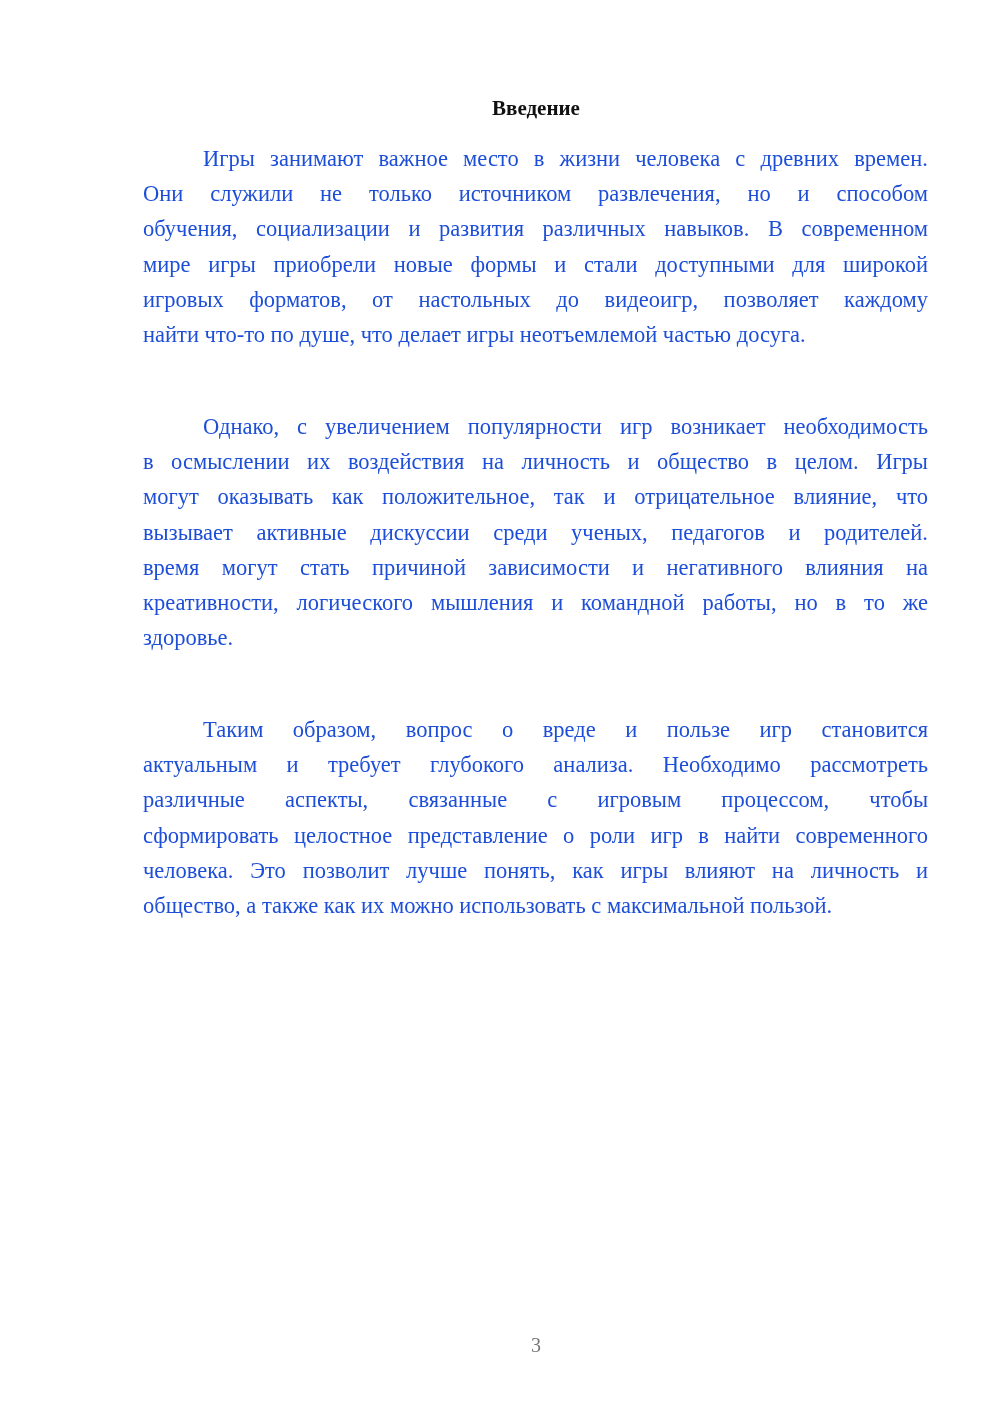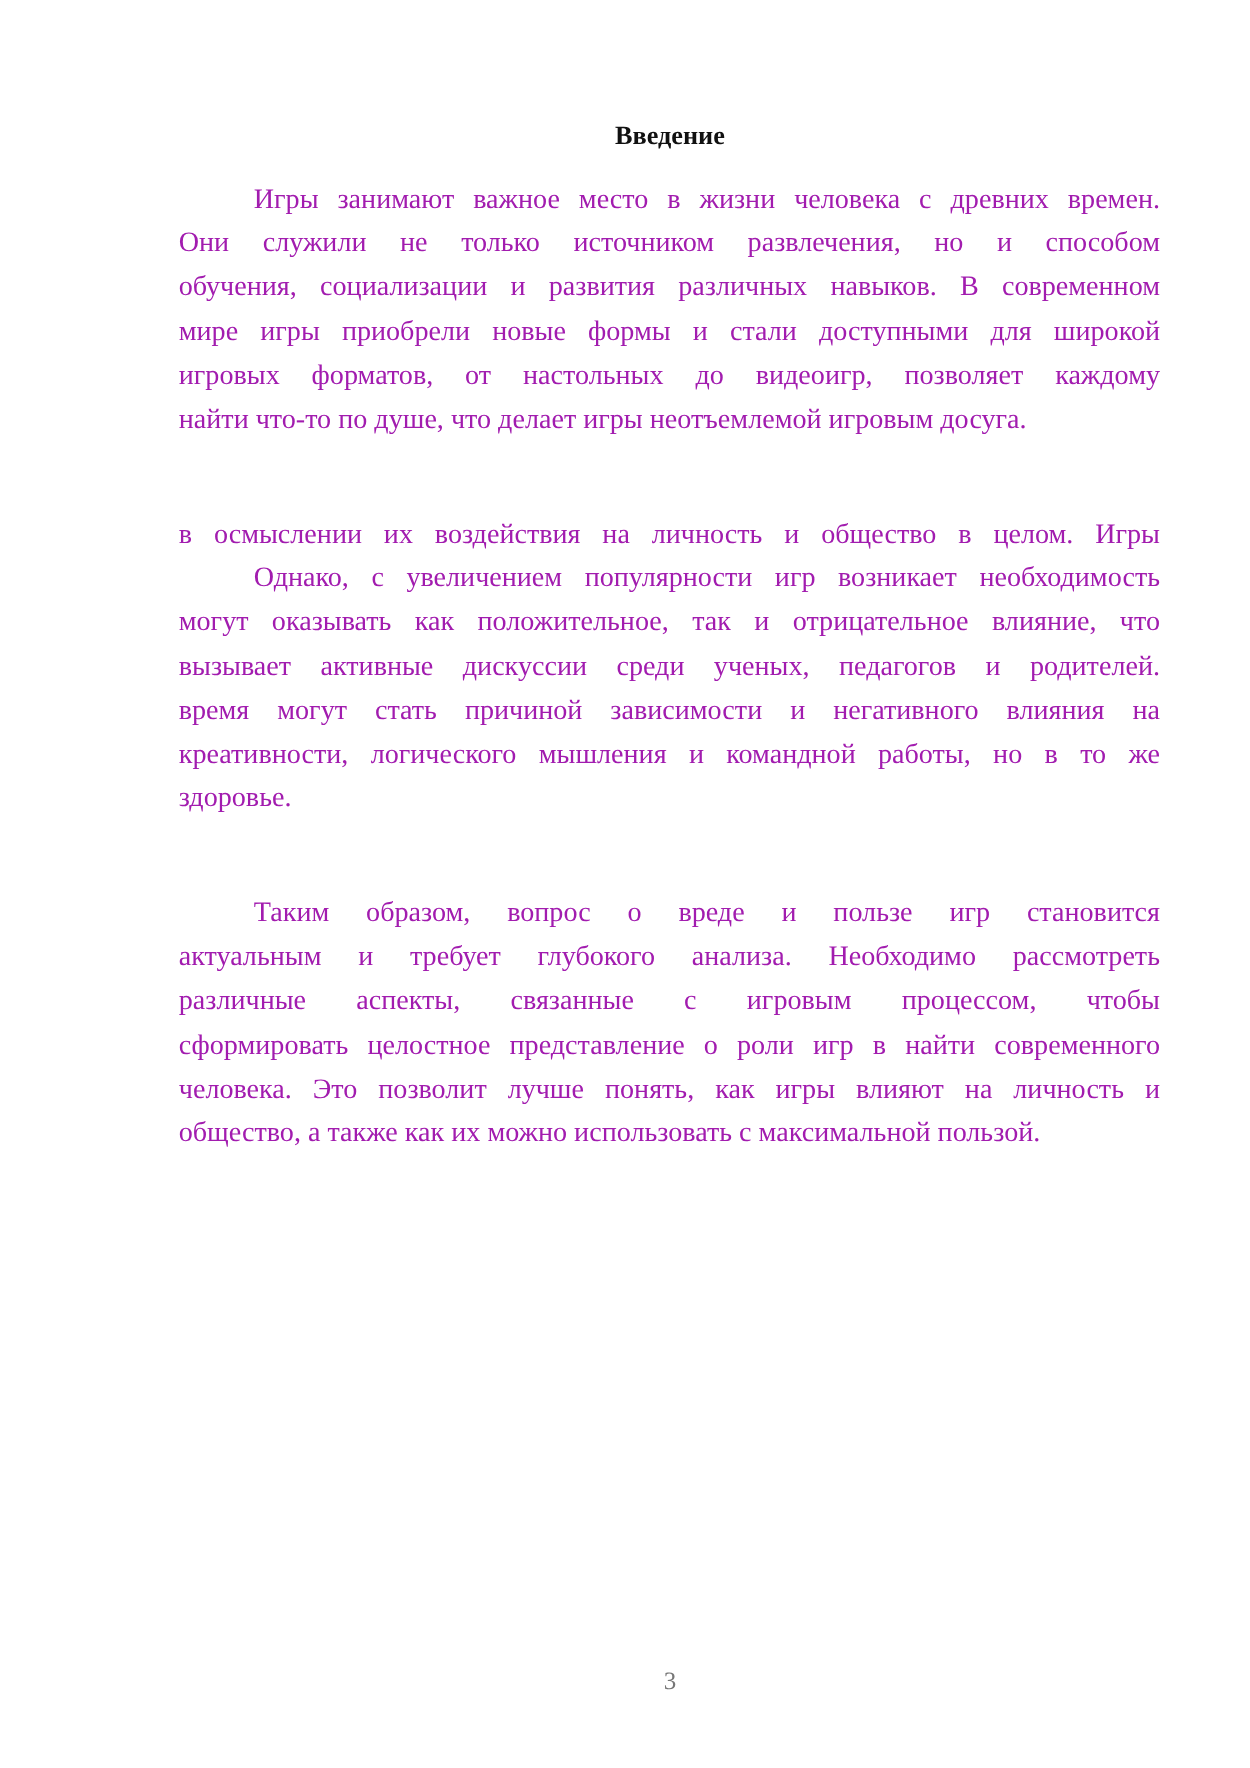--- a/index.html
+++ b/index.html
@@ -4,21 +4,21 @@
 <style>
   html, body { margin: 0; padding: 0; background: #ffffff; }
   body { width: 1000px; height: 1414px; position: relative; overflow: hidden; }
   .page { position: absolute; left: 0; top: 0; width: 1000px; height: 1414px; background: #fff; text-decoration: underline; }
   .title {
     position: absolute; left: 0; width: 1072px; top: 96px; text-align: center;
     font-family: "Liberation Serif", serif; font-weight: bold; font-size: 21px; color: #111;
   }
   .para { position: absolute; left: 143px; width: 785px; }
   .line {
-    font-family: "Liberation Serif", serif; font-size: 22.5px; color: #a21caf;
+    font-family: "Liberation Serif", serif; font-size: 22.5px; color: #1d4ed8;
     height: 35.2px; line-height: 35.2px; white-space: nowrap;
     text-align: justify; text-align-last: justify;
   }
   .line.first { padding-left: 60px; }
   .line.last { text-align-last: left; }
   .pagenum {
     position: absolute; left: 0; width: 1072px; top: 1334px; text-align: center;
     font-family: "Liberation Serif", serif; font-size: 20px; color: #777;
   }
 </style>
@@ -28,26 +28,26 @@
 <div class="page">
 
   <div class="title">Введение</div>
 
   <div class="para" style="top:141px;">
     <div class="line first">Игры занимают важное место в жизни человека с древних времен.</div>
     <div class="line">Они служили не только источником развлечения, но и способом</div>
     <div class="line">обучения, социализации и развития различных навыков. В современном</div>
     <div class="line">мире игры приобрели новые формы и стали доступными для широкой</div>
     <div class="line">игровых форматов, от настольных до видеоигр, позволяет каждому</div>
-    <div class="line last">найти что-то по душе, что делает игры неотъемлемой игровым досуга.</div>
+    <div class="line last">найти что-то по душе, что делает игры неотъемлемой частью досуга.</div>
   </div>
 
   <div class="para" style="top:409px;">
+    <div class="line first">Однако, с увеличением популярности игр возникает необходимость</div>
     <div class="line">в осмыслении их воздействия на личность и общество в целом. Игры</div>
-    <div class="line first">Однако, с увеличением популярности игр возникает необходимость</div>
     <div class="line">могут оказывать как положительное, так и отрицательное влияние, что</div>
     <div class="line">вызывает активные дискуссии среди ученых, педагогов и родителей.</div>
     <div class="line">время могут стать причиной зависимости и негативного влияния на</div>
     <div class="line">креативности, логического мышления и командной работы, но в то же</div>
     <div class="line last">здоровье.</div>
   </div>
 
   <div class="para" style="top:712px;">
     <div class="line first">Таким образом, вопрос о вреде и пользе игр становится</div>
     <div class="line">актуальным и требует глубокого анализа. Необходимо рассмотреть</div>

